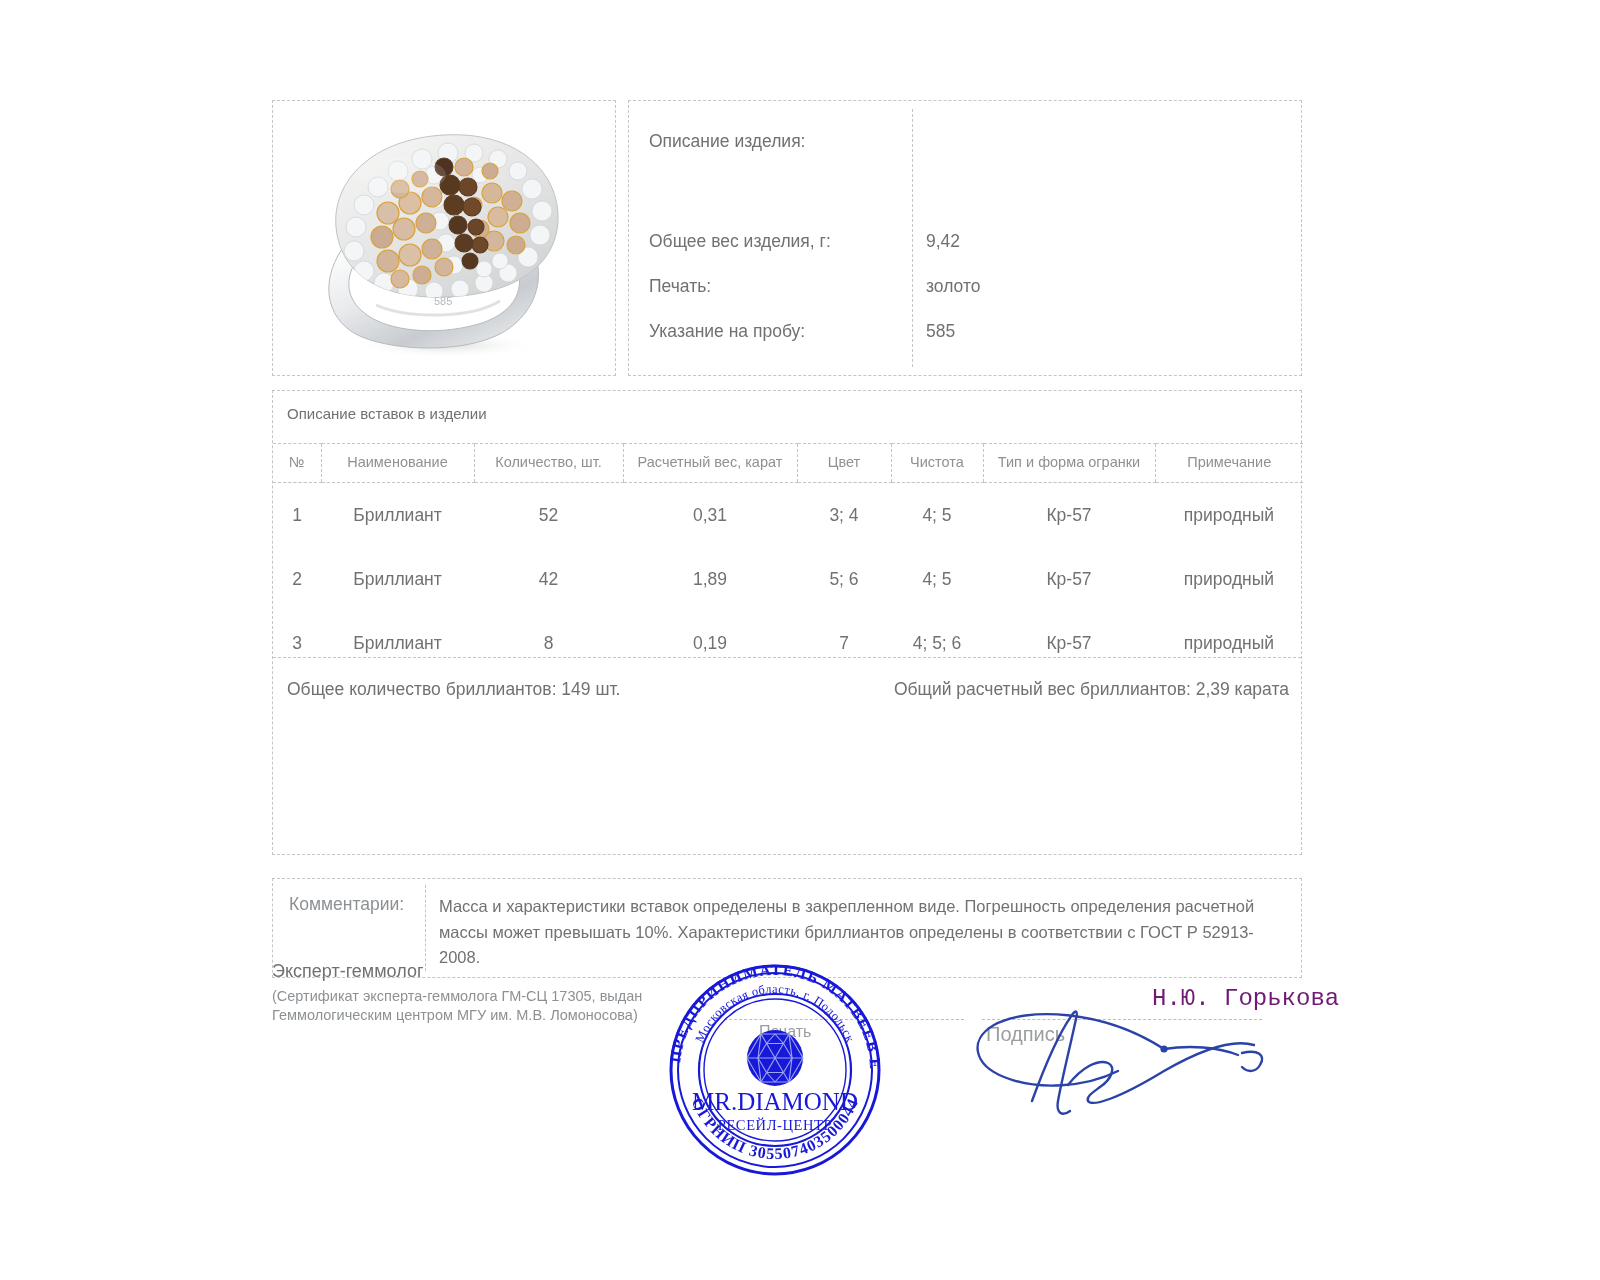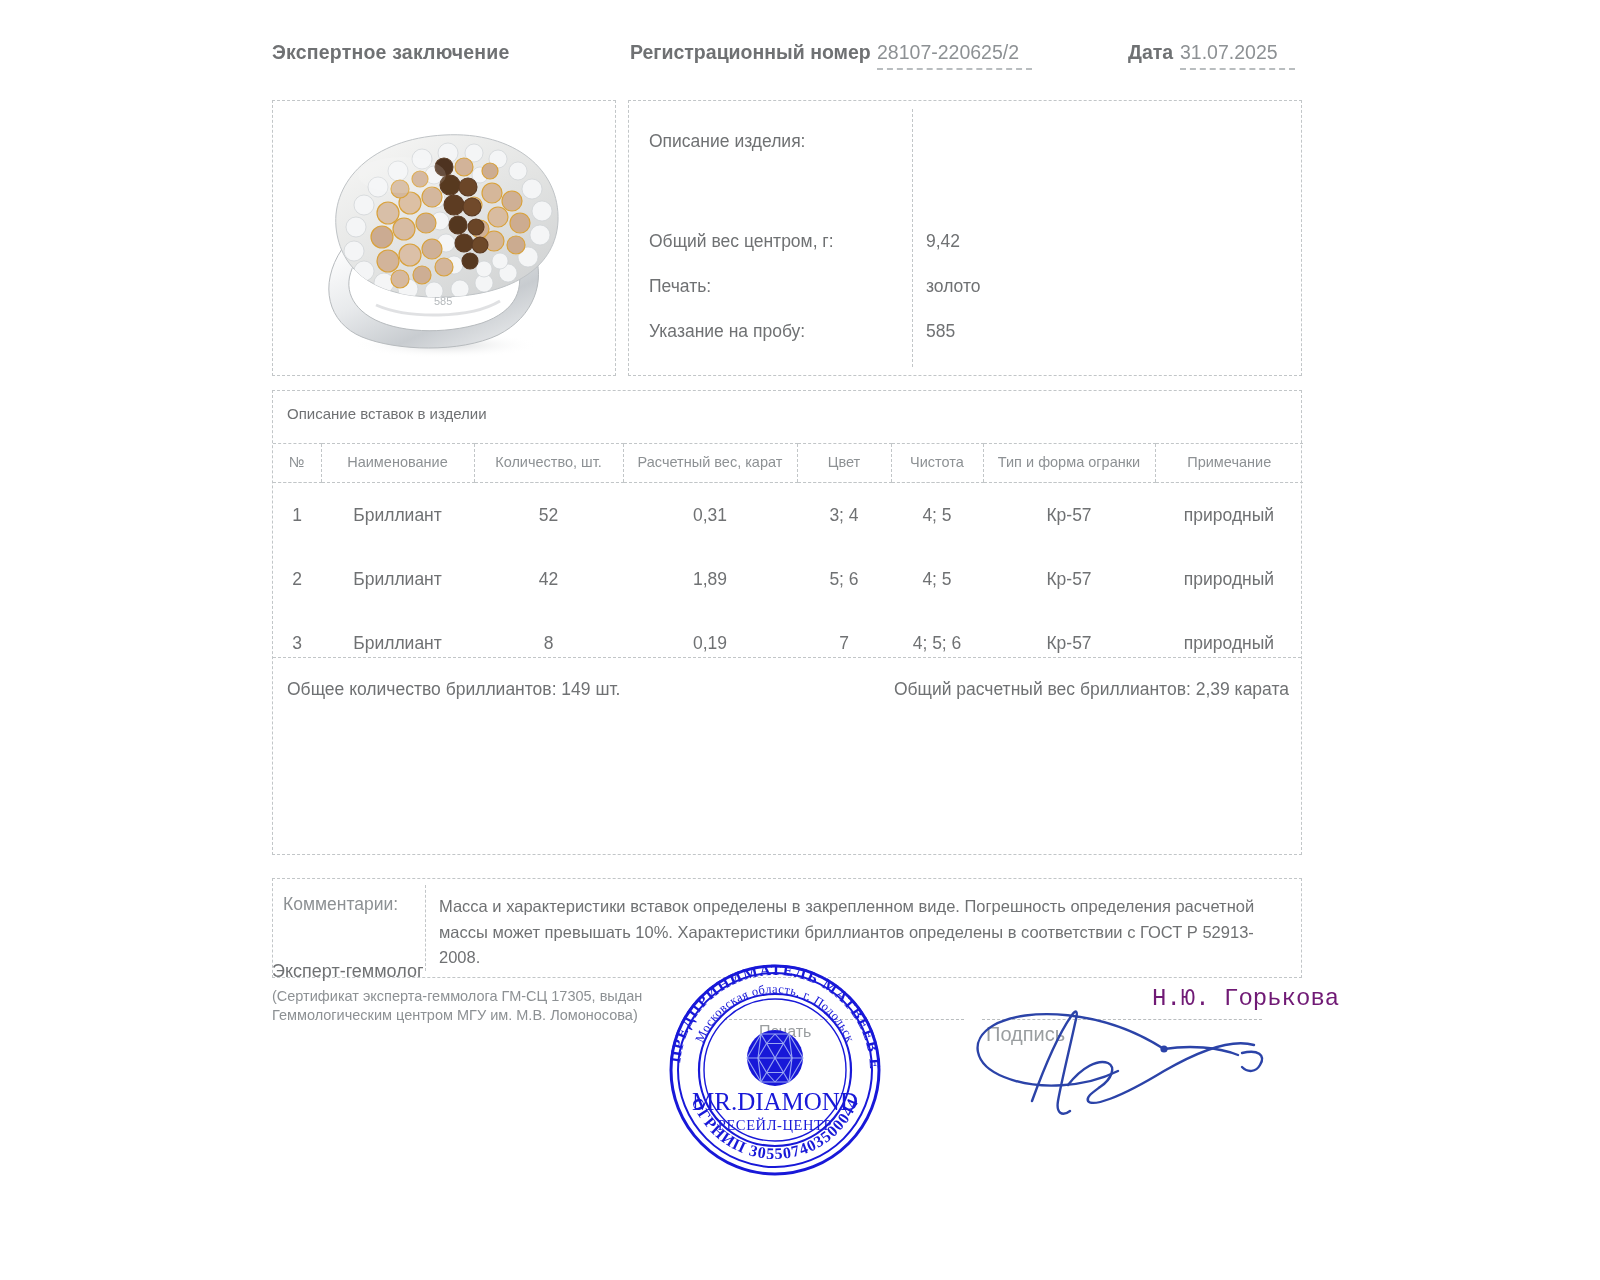--- a/index.html
+++ b/index.html
@@ -85,21 +85,21 @@
   .tot-row{
     position:absolute;left:14px;top:288px;width:1002px;
     font-size:17.5px;color:#6f7173;
   }
   .tot-left{position:absolute;left:0;top:0;white-space:nowrap;}
   .tot-right{position:absolute;right:0;top:0;white-space:nowrap;}
 
   
   .com-box{left:272px;top:878px;width:1030px;height:100px;}
   .com-label{
-    position:absolute;left:10px;top:15px;
+    position:absolute;left:16px;top:15px;
     font-size:17.5px;color:#8d9194;white-space:nowrap;
   }
   .com-div{
     position:absolute;left:152px;top:6px;bottom:6px;width:0;
     border-left:1.5px dashed #c2c6c8;
   }
   .com-text{
     position:absolute;left:166px;top:15px;right:10px;
     font-size:16.5px;color:#6f7173;line-height:25.5px;
   }
@@ -137,27 +137,20 @@
   }
 
   .stamp-wrap{position:absolute;left:378px;top:-6px;width:250px;height:240px;}
   .sig-wrap{position:absolute;left:600px;top:10px;width:430px;height:170px;}
 </style>
 </head>
 <body>
 
 <div class="page">
 
-  <div class="header">
-    <div class="hdr-title">Экспертное заключение</div>
-    <div class="hdr-reg-label">Регистрационный номер</div>
-    <div class="hdr-reg-value">28107-220625/2</div>
-    <div class="hdr-date-label">Дата</div>
-    <div class="hdr-date-value">31.07.2025</div>
-  </div>
 
   <div class="dbox photo-box">
     <div class="photo-inner">
       <svg width="320" height="258" viewBox="0 0 320 258">
         <defs>
           <linearGradient id="shankG" x1="0" y1="0" x2="1" y2="1">
             <stop offset="0%" stop-color="#ffffff"></stop>
             <stop offset="35%" stop-color="#e8eaec"></stop>
             <stop offset="65%" stop-color="#c8ccd0"></stop>
             <stop offset="100%" stop-color="#f2f3f4"></stop>
@@ -267,21 +260,21 @@
         </g>
       </svg>
     </div>
   </div>
 
   <div class="dbox info-box">
     <div class="info-divider"></div>
 
     <div class="info-row info-lab" style="top:28px">Описание изделия:</div>
 
-    <div class="info-row info-lab" style="top:128px">Общий вес центром, г:</div>
+    <div class="info-row info-lab" style="top:128px">Общее вес изделия, г:</div>
     <div class="info-row info-val" style="top:128px">9,42</div>
 
     <div class="info-row info-lab" style="top:173px">Печать:</div>
     <div class="info-row info-val" style="top:173px">золото</div>
 
     <div class="info-row info-lab" style="top:218px">Указание на пробу:</div>
     <div class="info-row info-val" style="top:218px">585</div>
   </div>
 
   <div class="dbox ins-box">

